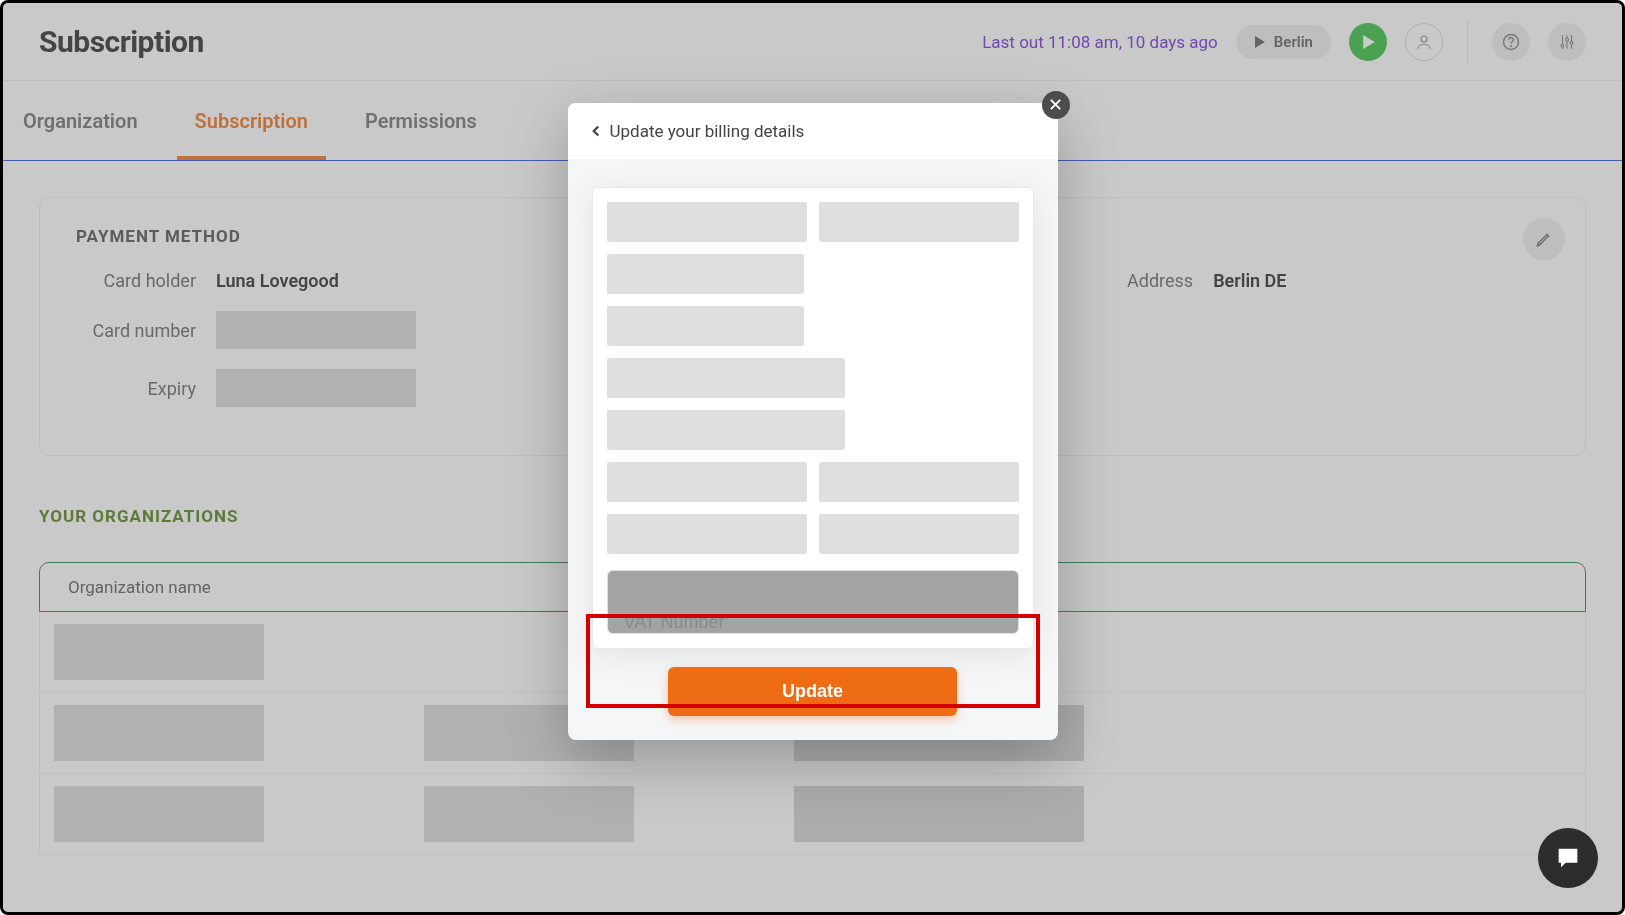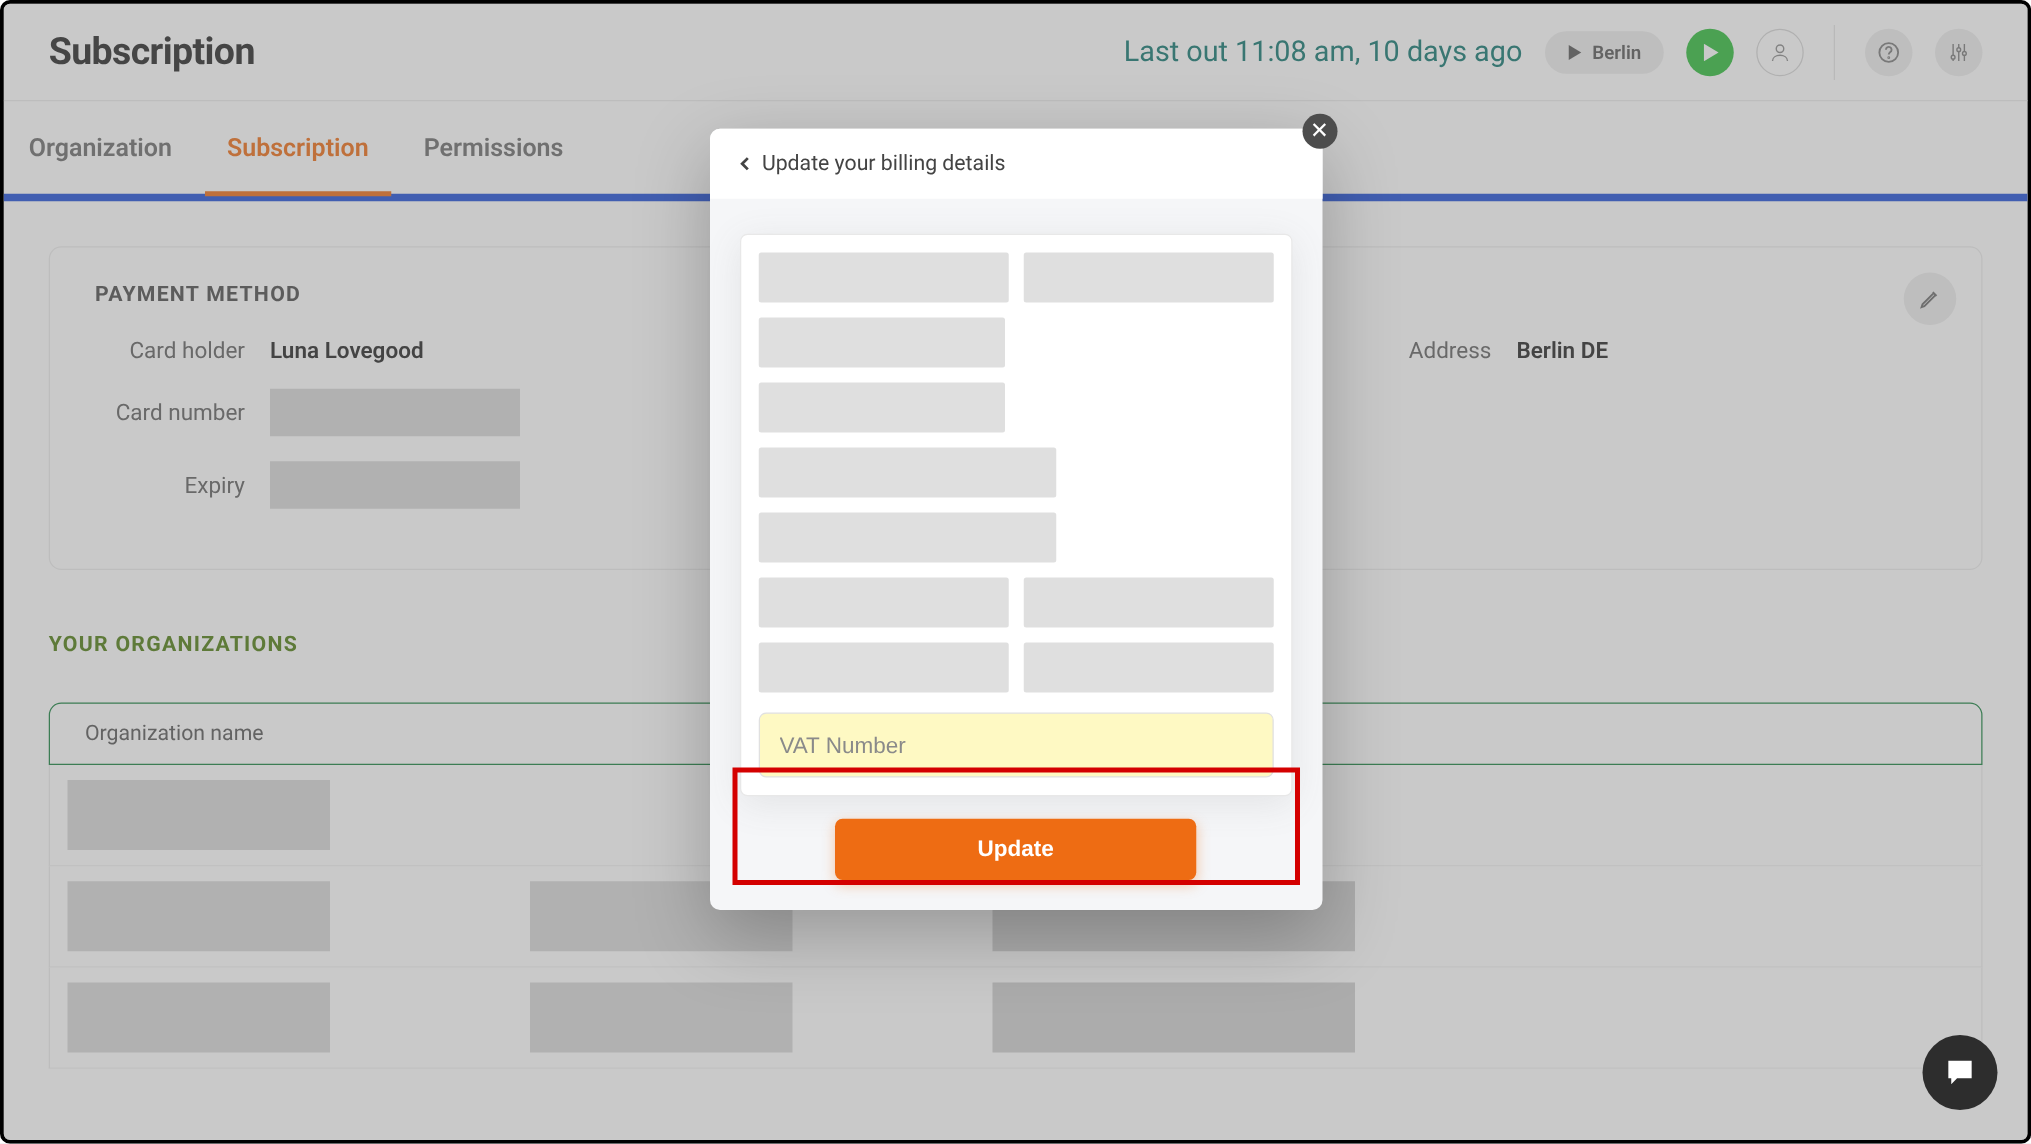--- a/index.html
+++ b/index.html
@@ -34,22 +34,22 @@
     color: #242424;
     letter-spacing: -0.5px;
   }
   .header-right {
     margin-left: auto;
     display: flex;
     align-items: center;
     gap: 18px;
   }
   .last-out {
-    font-size: 23px;
-    color: #0f766e;
+    font-size: 17px;
+    color: #6d28d9;
   }
   .resume-btn {
     display: inline-flex;
     align-items: center;
     gap: 8px;
     background: #ededed;
     border-radius: 20px;
     padding: 8px 18px;
     font-size: 15px;
     font-weight: 600;
@@ -69,25 +69,25 @@
   .user-btn svg {width:18px;height:18px;stroke:#8a8a8a;fill:none;stroke-width:1.5;}
   .vsep { width:1px; height:44px; background:#e5e5e5; margin:0 6px;}
   .help-btn { background: #ededed; }
   .help-btn svg {width:18px;height:18px;stroke:#7a7a7a;fill:none;stroke-width:2;}
   .settings-btn { background: #ededed; }
   .settings-btn svg {width:18px;height:18px;stroke:#7a7a7a;fill:none;stroke-width:1.5;}
 
   
   .tabs {
     display: flex;
-    gap: 44px;
+    gap: 57px;
     padding: 0 20px;
     height: 80px;
     align-items: center;
-    border-bottom: 6px solid #1d4ed8;
+    border-bottom: 1px solid #1d4ed8;
   }
   .tab {
     font-size: 20px;
     font-weight: 600;
     color: #6b6b6b;
     padding: 26px 0;
     cursor: pointer;
     position: relative;
   }
   .tab.active {
@@ -174,23 +174,23 @@
     background:#fff;border:1px solid #e8e8e8;border-radius:6px;
     padding:14px;
     box-shadow: 0 6px 30px rgba(100,100,100,0.12);
   }
   .frow{display:flex;gap:12px;margin-bottom:12px;}
   .ffield {flex:1;background:#dfdfdf;height:40px;border-radius:2px;}
   .frow.single .ffield{flex:0 0 48%;}
   .frow.wide .ffield{flex:0 0 58%;}
   .vat-row {margin-top:16px;}
   .vat-field {
-    background:#fef9c3;border:1px solid #e0e0e0;border-radius:6px;
-    padding:0 16px;height:52px;width:100%;
-    display:flex;align-items:center;
+    background:#a3a3a3;border:1px solid #e0e0e0;border-radius:6px;
+    padding:0 16px;height:64px;width:100%;
+    display:flex;align-items:flex-end;
   }
   .vat-input {border:none;outline:none;font-size:18px;color:#333;width:100%;background:transparent;}
   .vat-input::placeholder{color:#8a8a8a;}
   .highlight-box {position:absolute;border:4px solid #d40000;pointer-events:none;}
   .update-btn {
     margin:18px auto 0;display:block;
     background:#ee6c13;color:#fff;
     border:none;border-radius:6px;
     font-size:18px;font-weight:700;
     padding:14px 114px;cursor:pointer;

